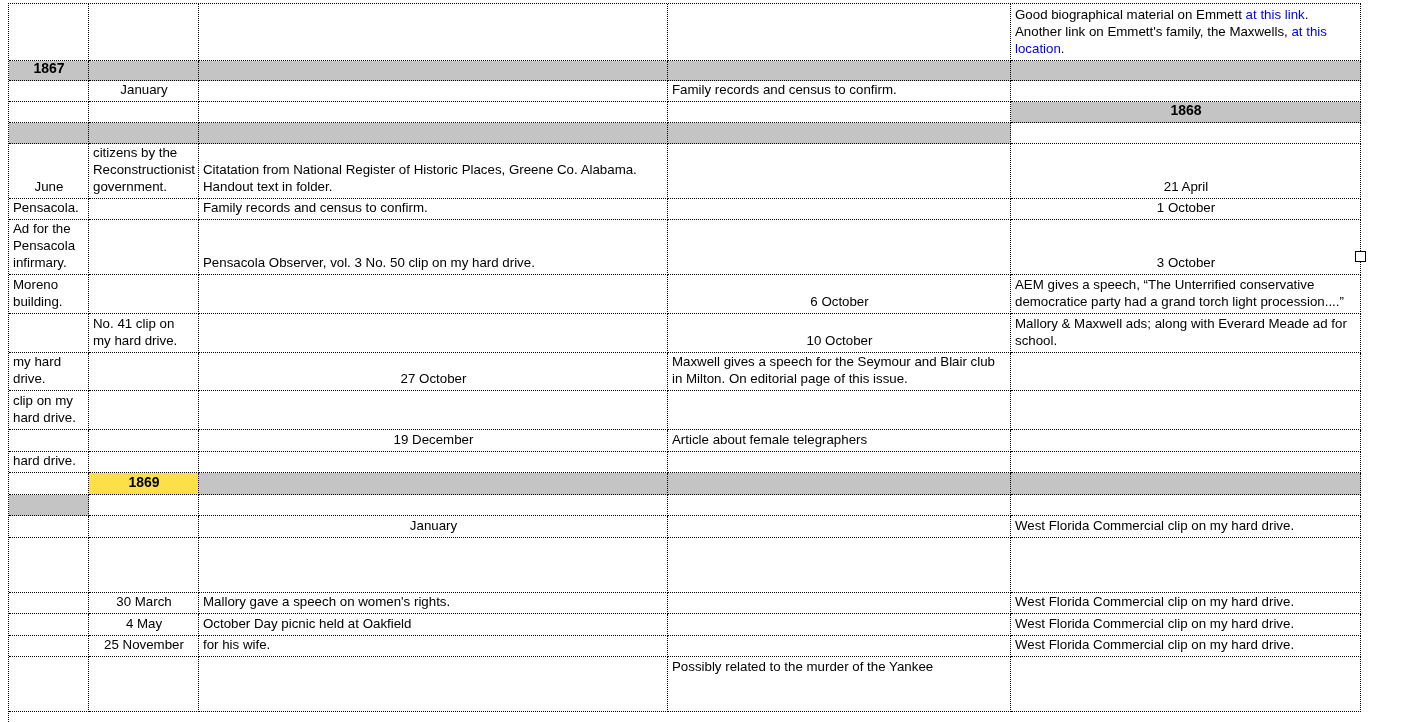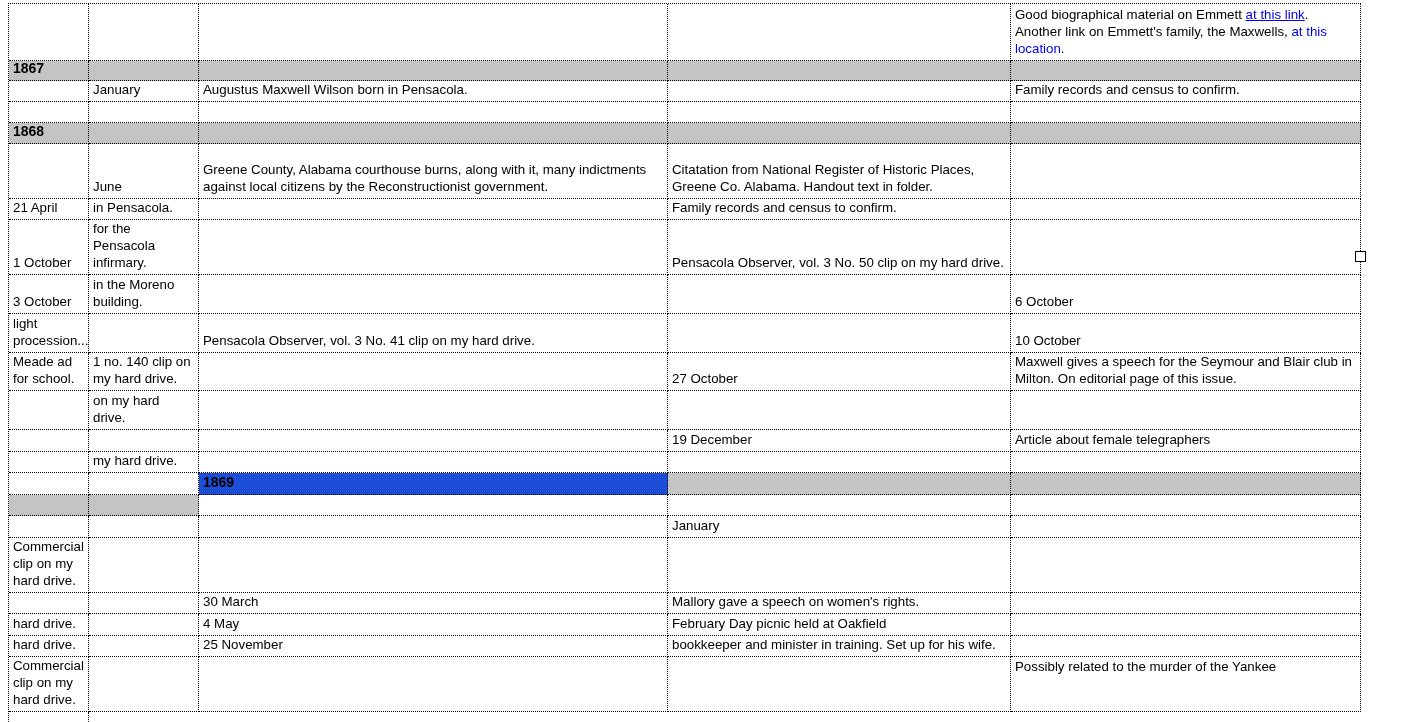--- a/index.html
+++ b/index.html
@@ -22,58 +22,55 @@
     border-right: 1px dotted #000;
     border-bottom: 1px dotted #000;
     overflow: hidden;
     display: flex;
     align-items: flex-end;
     padding: 1px 3px 3px 4px;
     font-size: 13.3px;
     line-height: 17px;
     color: #000;
   }
-  .cell.col-date { text-align: center; }
-  .cell.col-year { justify-content: flex-start; text-align: center; }
+  .cell.col-date { justify-content: center; text-align: center; }
+  .cell.col-year { justify-content: center; text-align: center; }
   .cell.band { background: #c4c4c4; }
   .cell.valign-top { align-items: flex-start; }
   .year-label { font-weight: bold; font-size: 14px; }
   .link { color: #0000ee; cursor: pointer; }
   .handle {
     position: absolute;
     background: #ffffff;
     border: 1px solid #000;
     z-index: 5;
   }
 </style>
 </head>
 <body>
 
 <div class="sheet" id="sheet" style="left: 8px; top: 3px; grid-template-columns: 80px 110px 469px 343px 350px; grid-template-rows: 57px 20px 21px 21px 21px 55px 21px 55px 39px 39px 38px 39px 22px 21px 22px 21px 22px 55px 21px 22px 21px 55px 30px; --band: #c4c4c4;">
     <div class="cell col-year"></div>
     <div class="cell col-date"></div>
     <div class="cell col-event"></div>
     <div class="cell col-commentary"></div>
     <div class="cell col-source">
-      <span><span>Good biographical material on Emmett </span><span class="link" style="color: rgb(0, 0, 238); text-decoration: underline;">at this link</span><span>. Another link on Emmett's family, the Maxwells, </span><span class="link" style="color: rgb(0, 0, 238);">at this location</span><span>.</span></span>
+      <span><span>Good biographical material on Emmett </span><span class="link" style="color: rgb(0, 0, 238);">at this link</span><span>. Another link on Emmett's family, the Maxwells, </span><span class="link" style="color: rgb(0, 0, 238);">at this location</span><span>.</span></span>
     </div>
     <div class="cell col-year band" style="background: rgb(196, 196, 196);">
       <span class="year-label">1867</span>
     </div>
     <div class="cell col-date band" style="background: rgb(196, 196, 196);"></div>
     <div class="cell col-event band" style="background: rgb(196, 196, 196);"></div>
     <div class="cell col-commentary band" style="background: rgb(196, 196, 196);"></div>
     <div class="cell col-source band" style="background: rgb(196, 196, 196);"></div>
     <div class="cell col-year"></div>
     <div class="cell col-date">
       <span>January</span>
     </div>
-    <div class="cell col-event">
-      <span>Augustus Maxwell Wilson born in Pensacola.</span>
-    </div>
     <div class="cell col-commentary"></div>
     <div class="cell col-source">
       <span>Family records and census to confirm.</span>
     </div>
     <div class="cell col-year"></div>
     <div class="cell col-date"></div>
     <div class="cell col-event"></div>
     <div class="cell col-commentary"></div>
     <div class="cell col-source"></div>
     <div class="cell col-year band" style="background: rgb(196, 196, 196);">
@@ -169,21 +166,21 @@
     </div>
     <div class="cell col-commentary"></div>
     <div class="cell col-source">
       <span>Pensacola Observer, clip on my hard drive.</span>
     </div>
     <div class="cell col-year"></div>
     <div class="cell col-date"></div>
     <div class="cell col-event"></div>
     <div class="cell col-commentary"></div>
     <div class="cell col-source"></div>
-    <div class="cell col-year band" style="background: #1d4ed8;">
+    <div class="cell col-year band" style="background: #fde047;">
       <span class="year-label">1869</span>
     </div>
     <div class="cell col-date band" style="background: rgb(196, 196, 196);"></div>
     <div class="cell col-event band" style="background: rgb(196, 196, 196);"></div>
     <div class="cell col-commentary band" style="background: rgb(196, 196, 196);"></div>
     <div class="cell col-source band" style="background: rgb(196, 196, 196);"></div>
     <div class="cell col-year"></div>
     <div class="cell col-date"></div>
     <div class="cell col-event"></div>
     <div class="cell col-commentary"></div>
@@ -210,21 +207,21 @@
     </div>
     <div class="cell col-commentary"></div>
     <div class="cell col-source">
       <span>West Florida Commercial clip on my hard drive.</span>
     </div>
     <div class="cell col-year"></div>
     <div class="cell col-date">
       <span>4 May</span>
     </div>
     <div class="cell col-event">
-      <span>February Day picnic held at Oakfield</span>
+      <span>October Day picnic held at Oakfield</span>
     </div>
     <div class="cell col-commentary"></div>
     <div class="cell col-source">
       <span>West Florida Commercial clip on my hard drive.</span>
     </div>
     <div class="cell col-year"></div>
     <div class="cell col-date">
       <span>25 November</span>
     </div>
     <div class="cell col-event">

